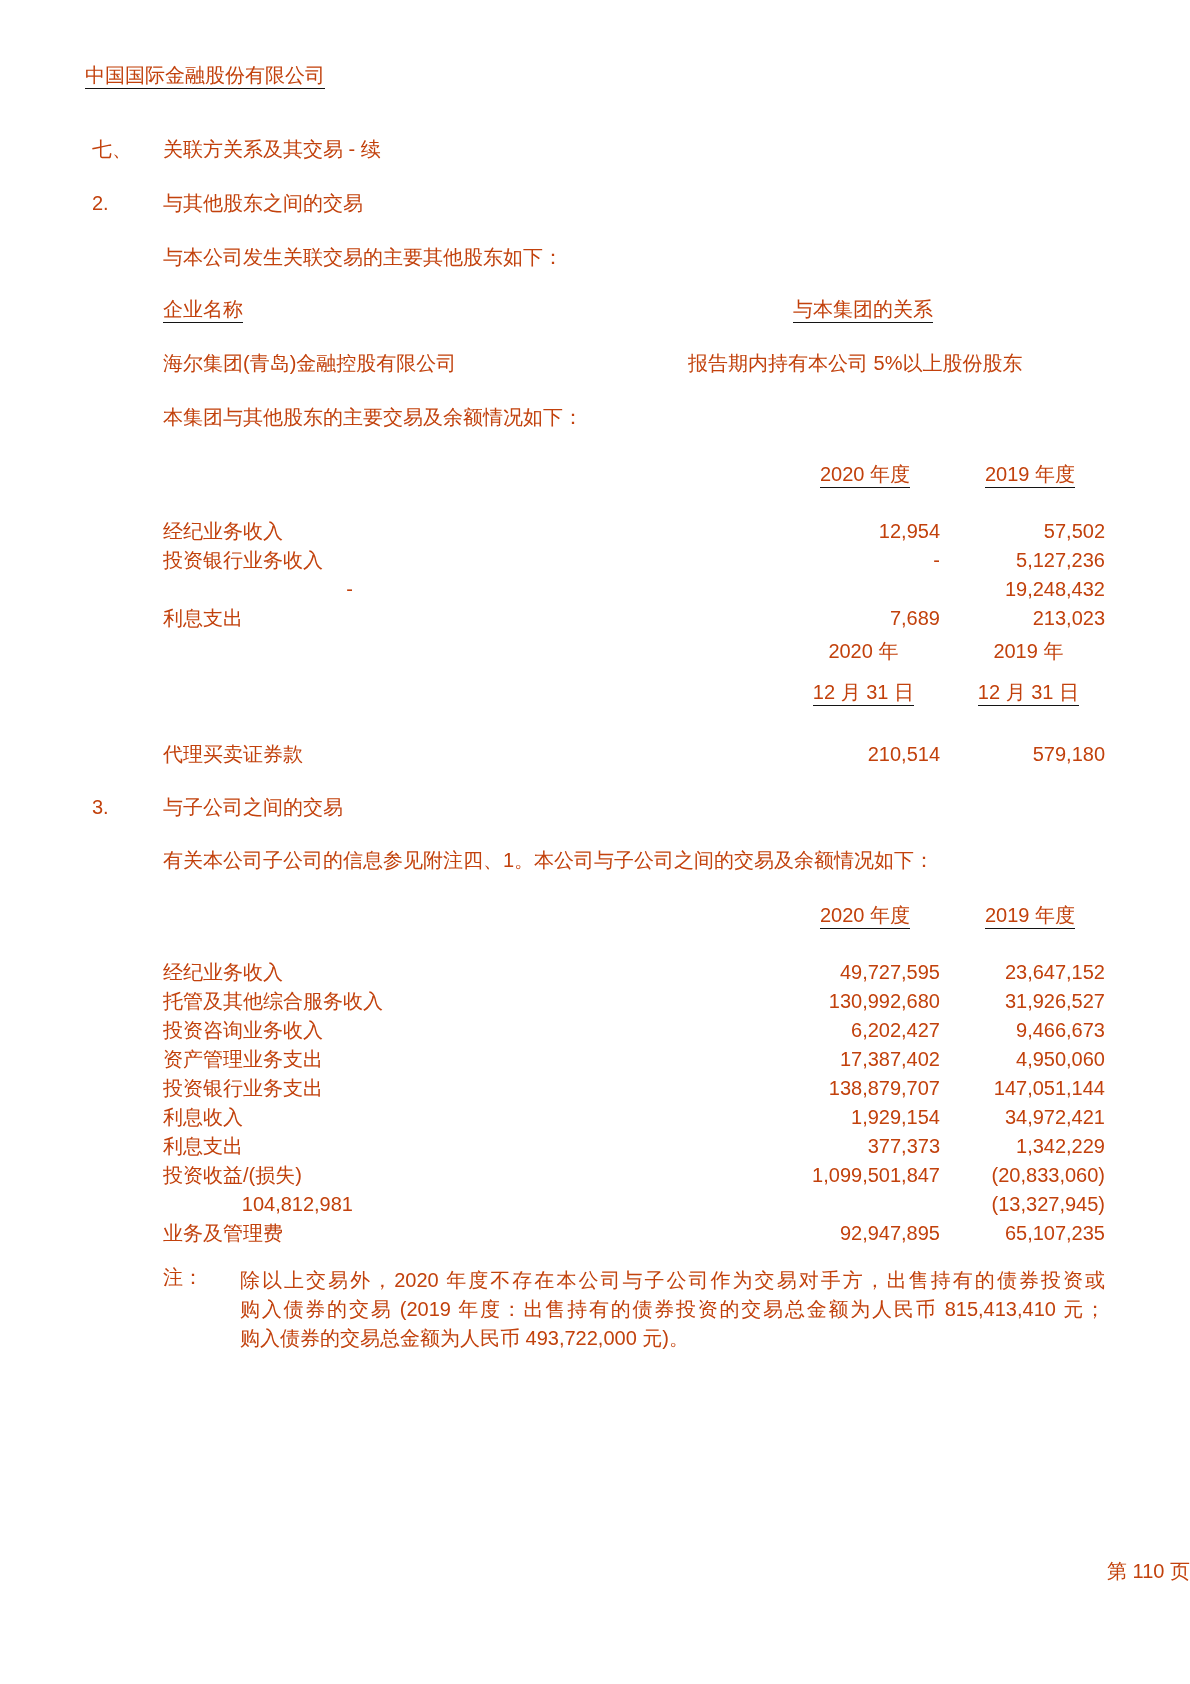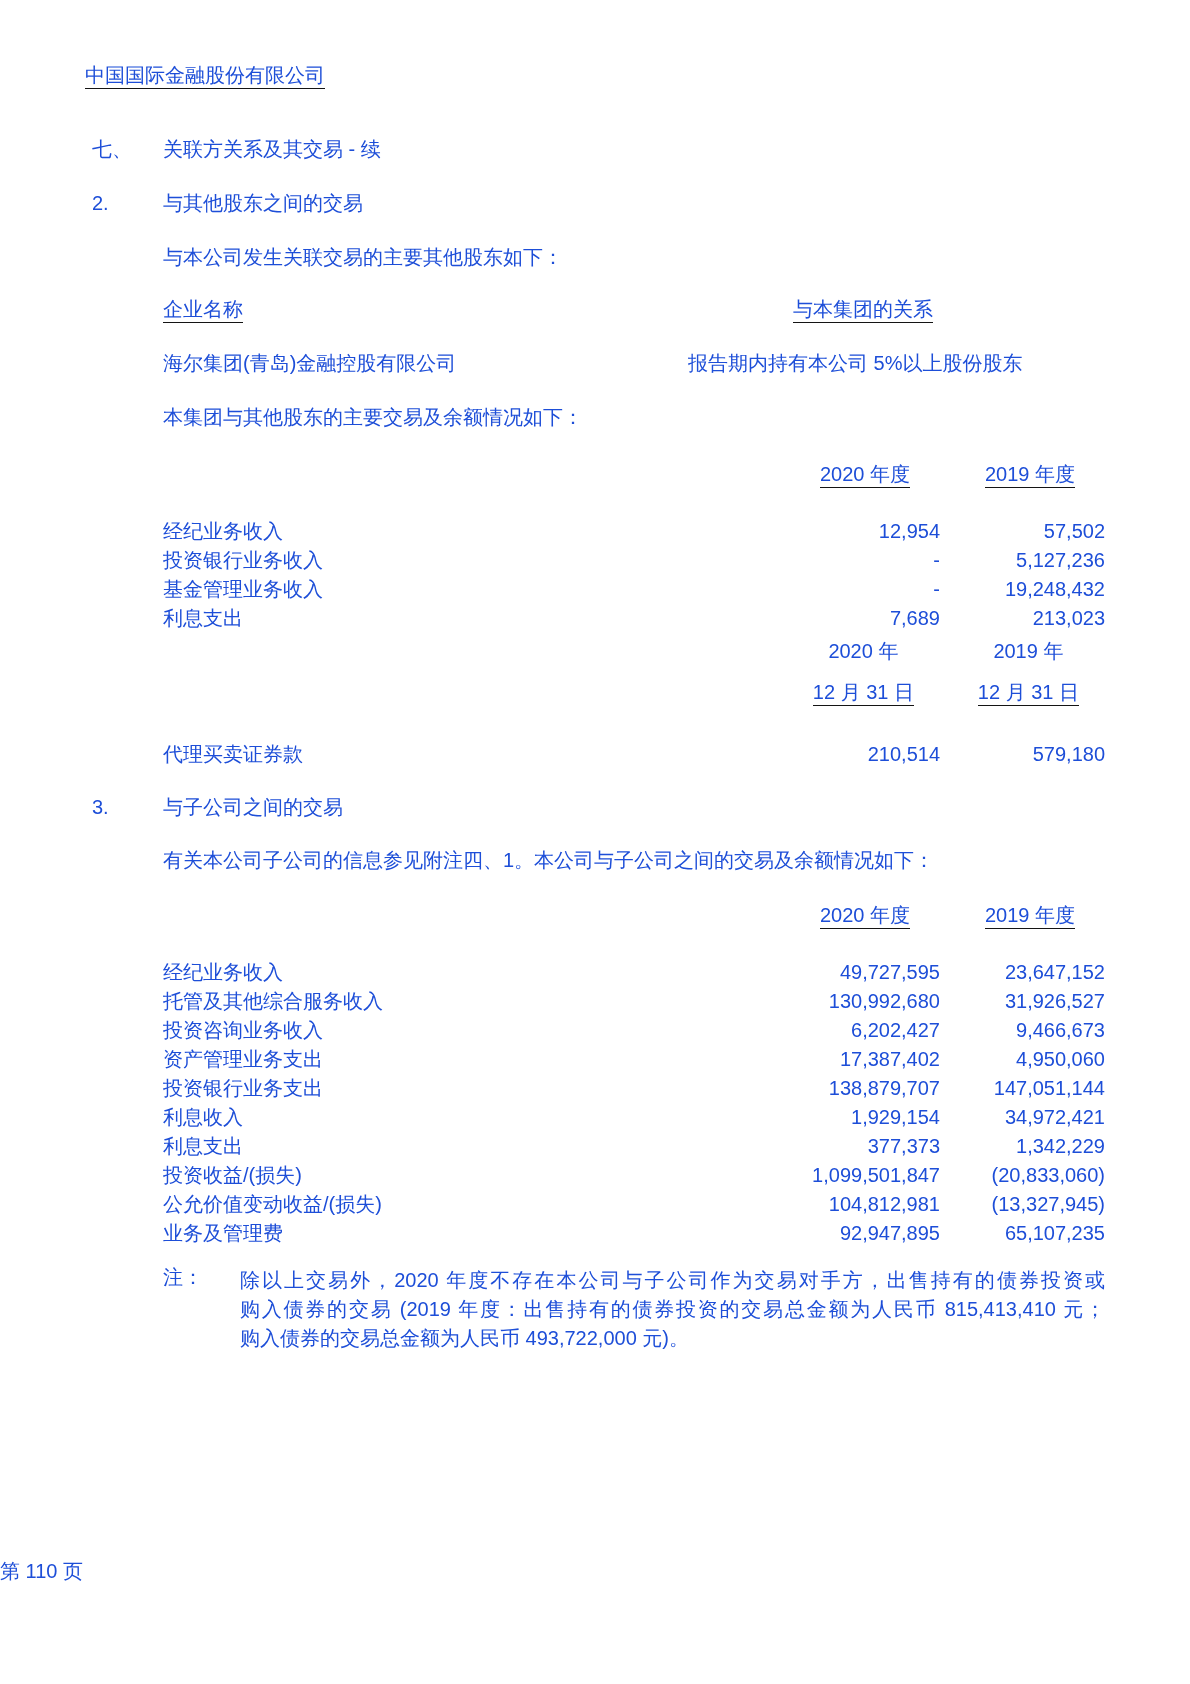--- a/index.html
+++ b/index.html
@@ -1,21 +1,21 @@
 <!DOCTYPE html>
 <html><head>
 <meta charset="utf-8">
 <style>
   html,body { margin:0; padding:0; background:#e8e8e8; }
   .page {
     position:relative;
     width:1190px; height:1684px;
     margin:0 auto;
     background:#ffffff;
-    color:#1d4ed8;
+    color:#c2410c;
     font-family:"Liberation Sans","DejaVu Sans",sans-serif;
     font-size:20px;
     line-height:22px;
   }
   .abs { position:absolute; }
   .u { border-bottom:1.5px solid #141414; padding-bottom:2px; }
 
   
   .outline { display:flex; left:85px; width:1020px; }
   .outline .onum { width:78px; padding-left:7px; box-sizing:border-box; }
@@ -45,21 +45,21 @@
   .dh { display:inline-block; text-align:center; line-height:27px; }
   .dh .dline2 { margin-top:14px; }
 
   
   .note { display:flex; }
   .note .nlabel { width:77px; }
   .note .nlines { width:865px; }
   .note .nline { line-height:29px; }
   .note .nline.just { text-align:justify; text-align-last:justify; }
 
-  .footer { left:0; width:1190px; text-align:left; }
+  .footer { left:0; width:1190px; text-align:right; }
 </style>
 </head>
 <body>
 
 <div class="page">
 
   <div class="abs" style="left:85px; top:64px;">
     <span class="u">中国国际金融股份有限公司</span>
   </div>
 
@@ -102,21 +102,20 @@
         <div class="lbl">经纪业务收入</div>
         <div class="c20">12,954</div>
         <div class="c19">57,502</div>
       </div>
       <div class="trow">
         <div class="lbl">投资银行业务收入</div>
         <div class="c20">-</div>
         <div class="c19">5,127,236</div>
       </div>
       <div class="trow">
-        <div class="lbl">基金管理业务收入</div>
         <div class="c20">-</div>
         <div class="c19">19,248,432</div>
       </div>
       <div class="trow">
         <div class="lbl">利息支出</div>
         <div class="c20">7,689</div>
         <div class="c19">213,023</div>
       </div>
     </div>
   </div>
@@ -193,21 +192,20 @@
         <div class="lbl">利息支出</div>
         <div class="c20">377,373</div>
         <div class="c19">1,342,229</div>
       </div>
       <div class="trow">
         <div class="lbl">投资收益/(损失)</div>
         <div class="c20">1,099,501,847</div>
         <div class="c19">(20,833,060)</div>
       </div>
       <div class="trow">
-        <div class="lbl">公允价值变动收益/(损失)</div>
         <div class="c20">104,812,981</div>
         <div class="c19">(13,327,945)</div>
       </div>
       <div class="trow">
         <div class="lbl">业务及管理费</div>
         <div class="c20">92,947,895</div>
         <div class="c19">65,107,235</div>
       </div>
     </div>
   </div>

